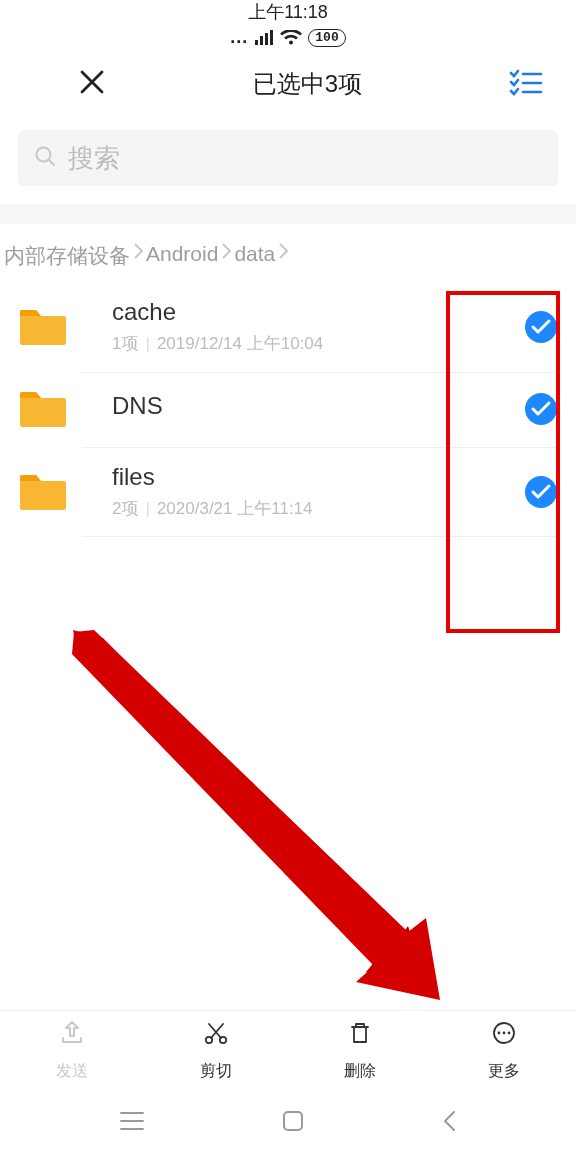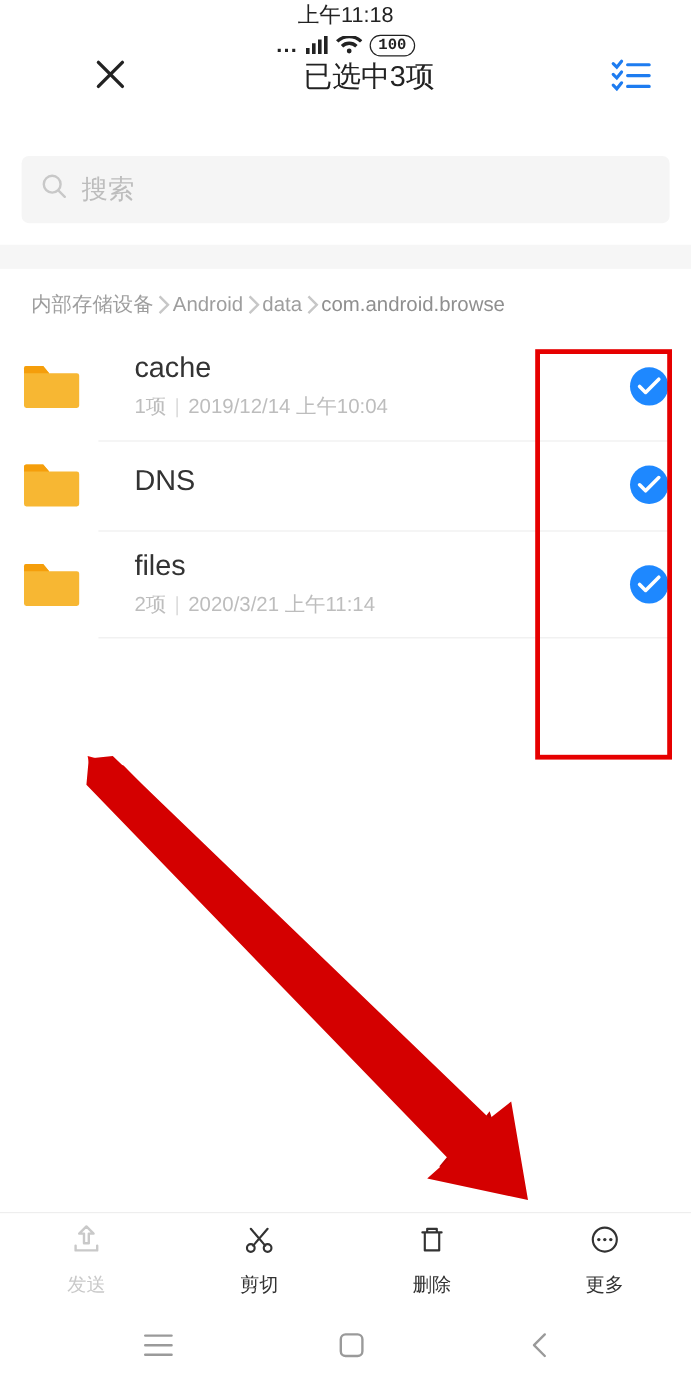--- a/index.html
+++ b/index.html
@@ -4,32 +4,32 @@
   <style>
     * { margin: 0; padding: 0; box-sizing: border-box; font-family: -apple-system, "PingFang SC", "Helvetica Neue", Arial, sans-serif; }
     body { width: 576px; height: 1152px; background: #fff; position: relative; overflow: hidden; }
 
     
     .status-bar { height: 48px; display: flex; align-items: center; justify-content: space-between; padding: 0 14px; font-size: 18px; color: #222; flex-direction: column; }
     .status-bar .right { display: flex; align-items: center; gap: 6px; }
     .status-bar svg { display: block; }
 
     
-    .app-bar { height: 72px; display: flex; align-items: flex-start; justify-content: space-between; padding: 0 33px 0 30px; margin-left: 48px; }
+    .app-bar { height: 72px; display: flex; align-items: center; justify-content: space-between; padding: 0 33px 0 30px; margin-left: 48px; }
     .app-bar .title { font-size: 24px; font-weight: 500; color: #222; }
 
     
     .search-wrap { padding: 10px 18px 18px; }
-    .search { background: #f5f5f5; border-radius: 6px; height: 56px; display: flex; align-items: center; padding: 0 16px; gap: 12px; color: #bdbdbd; font-size: 22px; }
+    .search { background: #f5f5f5; border-radius: 6px; height: 56px; display: flex; align-items: center; padding: 0 16px; gap: 12px; color: #bdbdbd; font-size: 26px; }
 
     
     .spacer { height: 20px; background: #f6f6f6; }
 
     
-    .breadcrumb { display: flex; align-items: center; padding: 18px 26px 12px; font-size: 17px; white-space: nowrap; overflow: hidden; }
+    .breadcrumb { display: flex; align-items: flex-start; padding: 18px 4px 12px; font-size: 21px; white-space: nowrap; overflow: hidden; }
     .breadcrumb span.label { color: #9e9e9e; }
     .breadcrumb span.label:last-child { color: #8f8f8f; }
     .breadcrumb .chev { margin: 0 2px; display: inline-flex; }
 
     
     .list { position: relative; }
     .row { display: flex; align-items: center; padding: 16px 18px; border-bottom: 1px solid transparent; gap: 30px; }
     .row-outer { position: relative; }
     .row-outer + .row-outer::before { content: ""; position: absolute; left: 82px; right: 18px; top: 0; height: 1px; background: #eee; }
     .folder-ic { width: 50px; height: 42px; flex: 0 0 50px; margin-right: 14px; }
@@ -120,21 +120,20 @@
       <svg width="12" height="18" viewBox="0 0 12 18">
         <path d="M3 2l7 7-7 7" stroke="#c7c7c7" stroke-width="2" fill="none"></path>
       </svg>
     </span>
   <span class="label">data</span>
   <span class="chev">
       <svg width="12" height="18" viewBox="0 0 12 18">
         <path d="M3 2l7 7-7 7" stroke="#c7c7c7" stroke-width="2" fill="none"></path>
       </svg>
     </span>
-  <span class="label">com.android.browse</span>
 </div>
 
 <div class="list">
   <div class="row-outer">
     <div class="row">
       <span class="folder-ic">
         <svg viewBox="0 0 50 42">
             <path d="M2 6a2 2 0 012-2h14l5 6h23a2 2 0 012 2v25a2 2 0 01-2 2H4a2 2 0 01-2-2z" fill="#f7b733"></path>
             <path d="M2 6a2 2 0 012-2h14l5 6H2z" fill="#f59e0b"></path>
           </svg>

